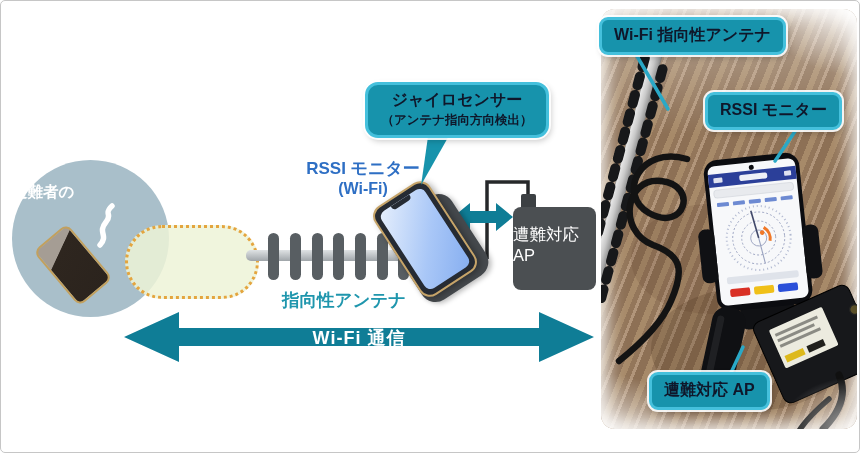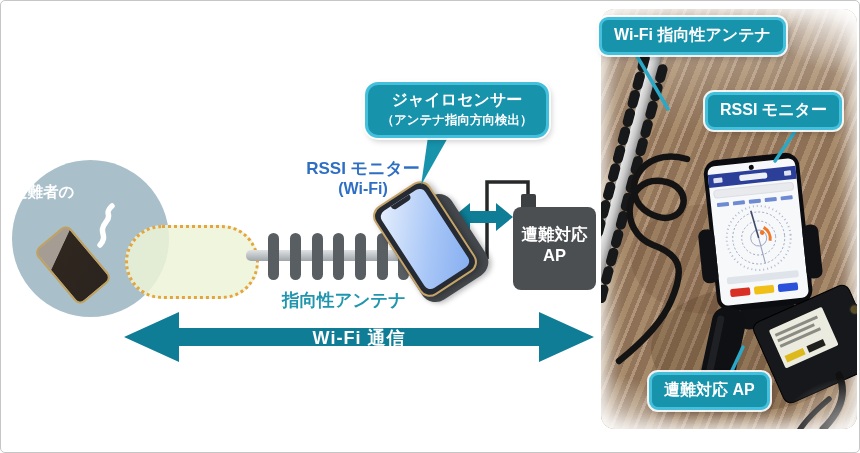--- a/index.html
+++ b/index.html
@@ -42,32 +42,32 @@
                background:#b4b9bc; transform:rotate(-18deg); }
   .diagram-phone { position:absolute; left:391px; top:185px; width:66px; height:106px;
                    border-radius:12px; background:#262b33; border:2px solid #c6a469;
                    transform:rotate(-33deg); box-shadow:2px 3px 6px rgba(0,0,0,.3); }
   .diagram-phone .screen { position:absolute; inset:5px; border-radius:7px;
                    background:linear-gradient(130deg,#e6effc 0%,#a9c7f7 55%,#86aef0 100%); }
   .diagram-phone .notch { position:absolute; left:50%; top:0; transform:translateX(-50%);
                    width:22px; height:5px; background:#262b33; border-radius:0 0 4px 4px; }
 
   .callout { position:absolute; background:#1793ac; border:3px solid #45c0dc; border-radius:10px;
-             color:#ffffff; font-weight:bold; white-space:nowrap;
+             color:#0f172a; font-weight:bold; white-space:nowrap;
              box-shadow:0 0 0 2px rgba(255,255,255,.9), 2px 3px 6px rgba(0,0,0,.22); }
   .gyro-callout { left:364px; top:81px; width:184px; padding:5px 8px 6px; text-align:center; border-radius:13px; }
   .gyro-callout .t { font-size:16px; }
   .gyro-callout .s { font-size:12.5px; font-weight:bold; margin-top:1px; }
   .gyro-tail { position:absolute; left:428px; top:129px; width:0; height:0;
                border-left:6px solid transparent; border-right:16px solid transparent;
                border-top:58px solid #1793ac; transform:rotate(14deg); transform-origin:top center; }
 
   .ap-box { position:absolute; left:512px; top:206px; width:83px; height:83px; border-radius:8px;
-            background:#4b4f52; color:#fff; font-weight:bold; font-size:16.5px; line-height:1.3;
-            text-align:center; padding-top:17px; }
+            background:#4b4f52; color:#fff; font-weight:normal; font-size:16.5px; line-height:1.3;
+            text-align:left; padding-top:17px; }
 
   .wifi-arrow-label { position:absolute; left:258px; top:325px; width:200px; text-align:center;
                       color:#fff; font-weight:bold; font-size:18px; letter-spacing:1px; }
 
   
   .photo { position:absolute; left:600px; top:8px; width:256px; height:420px; border-radius:14px;
            overflow:hidden;
            background:
              linear-gradient(180deg, rgba(255,255,255,.35), rgba(255,255,255,0) 30%),
              repeating-linear-gradient(112deg,

